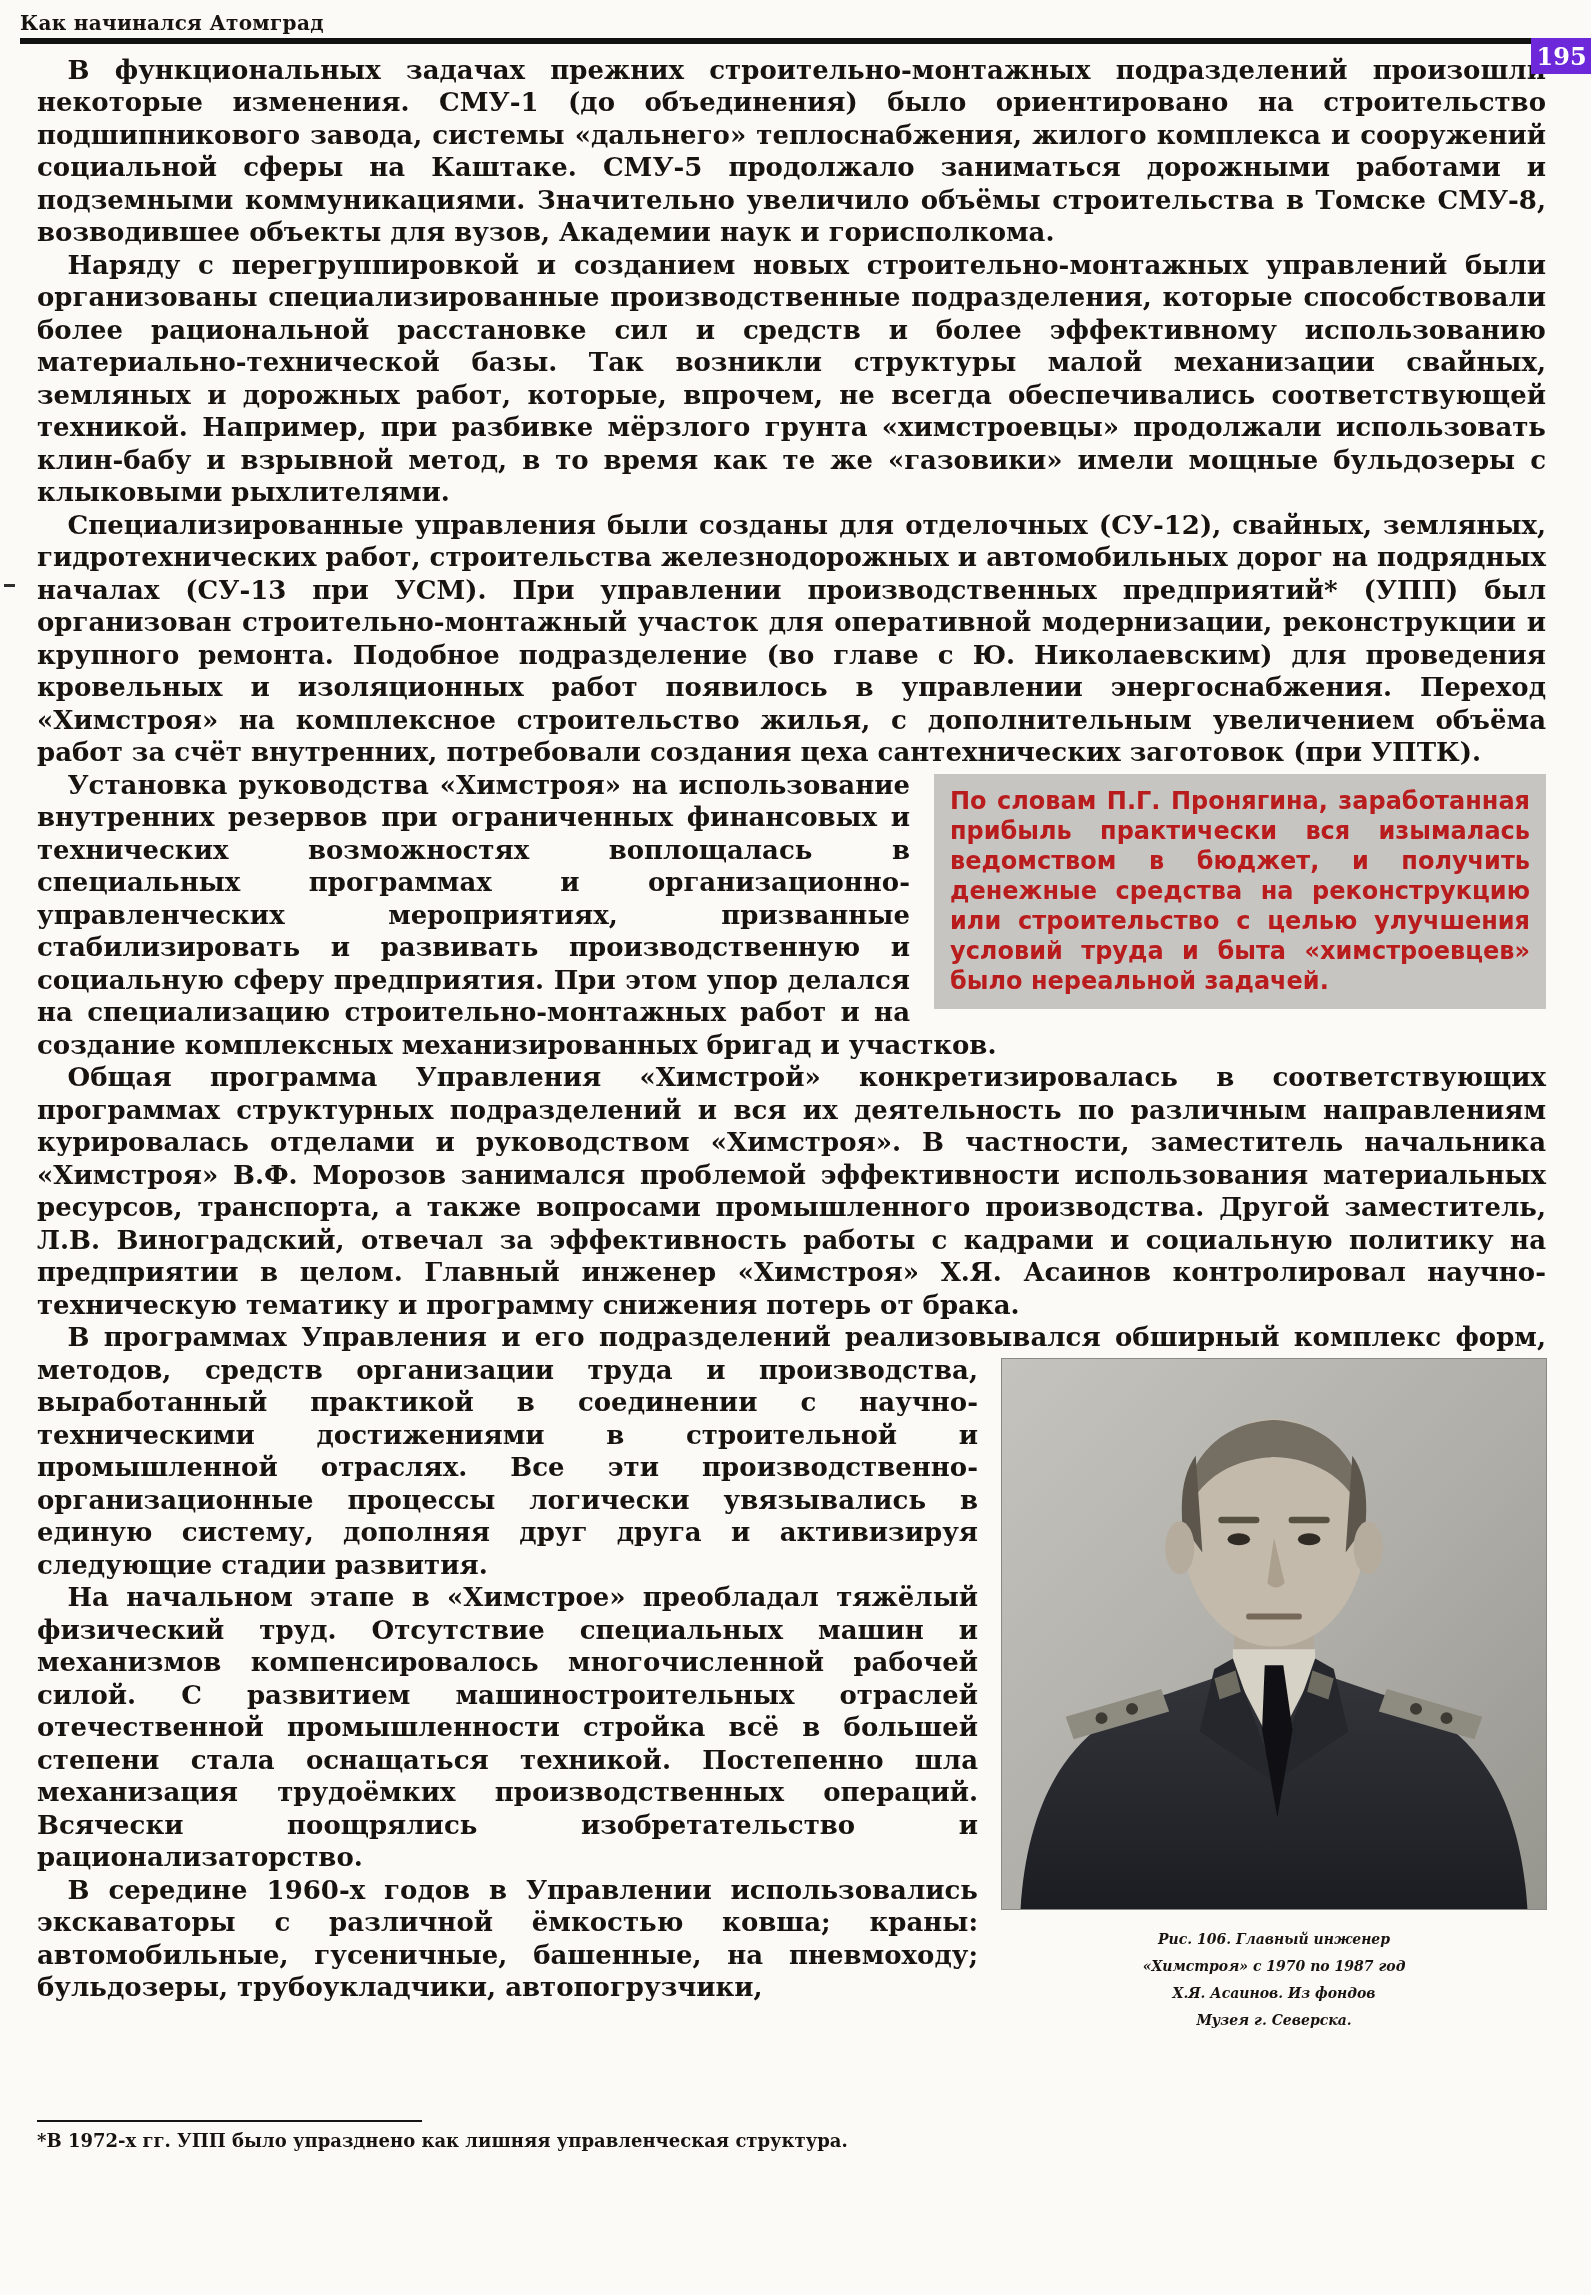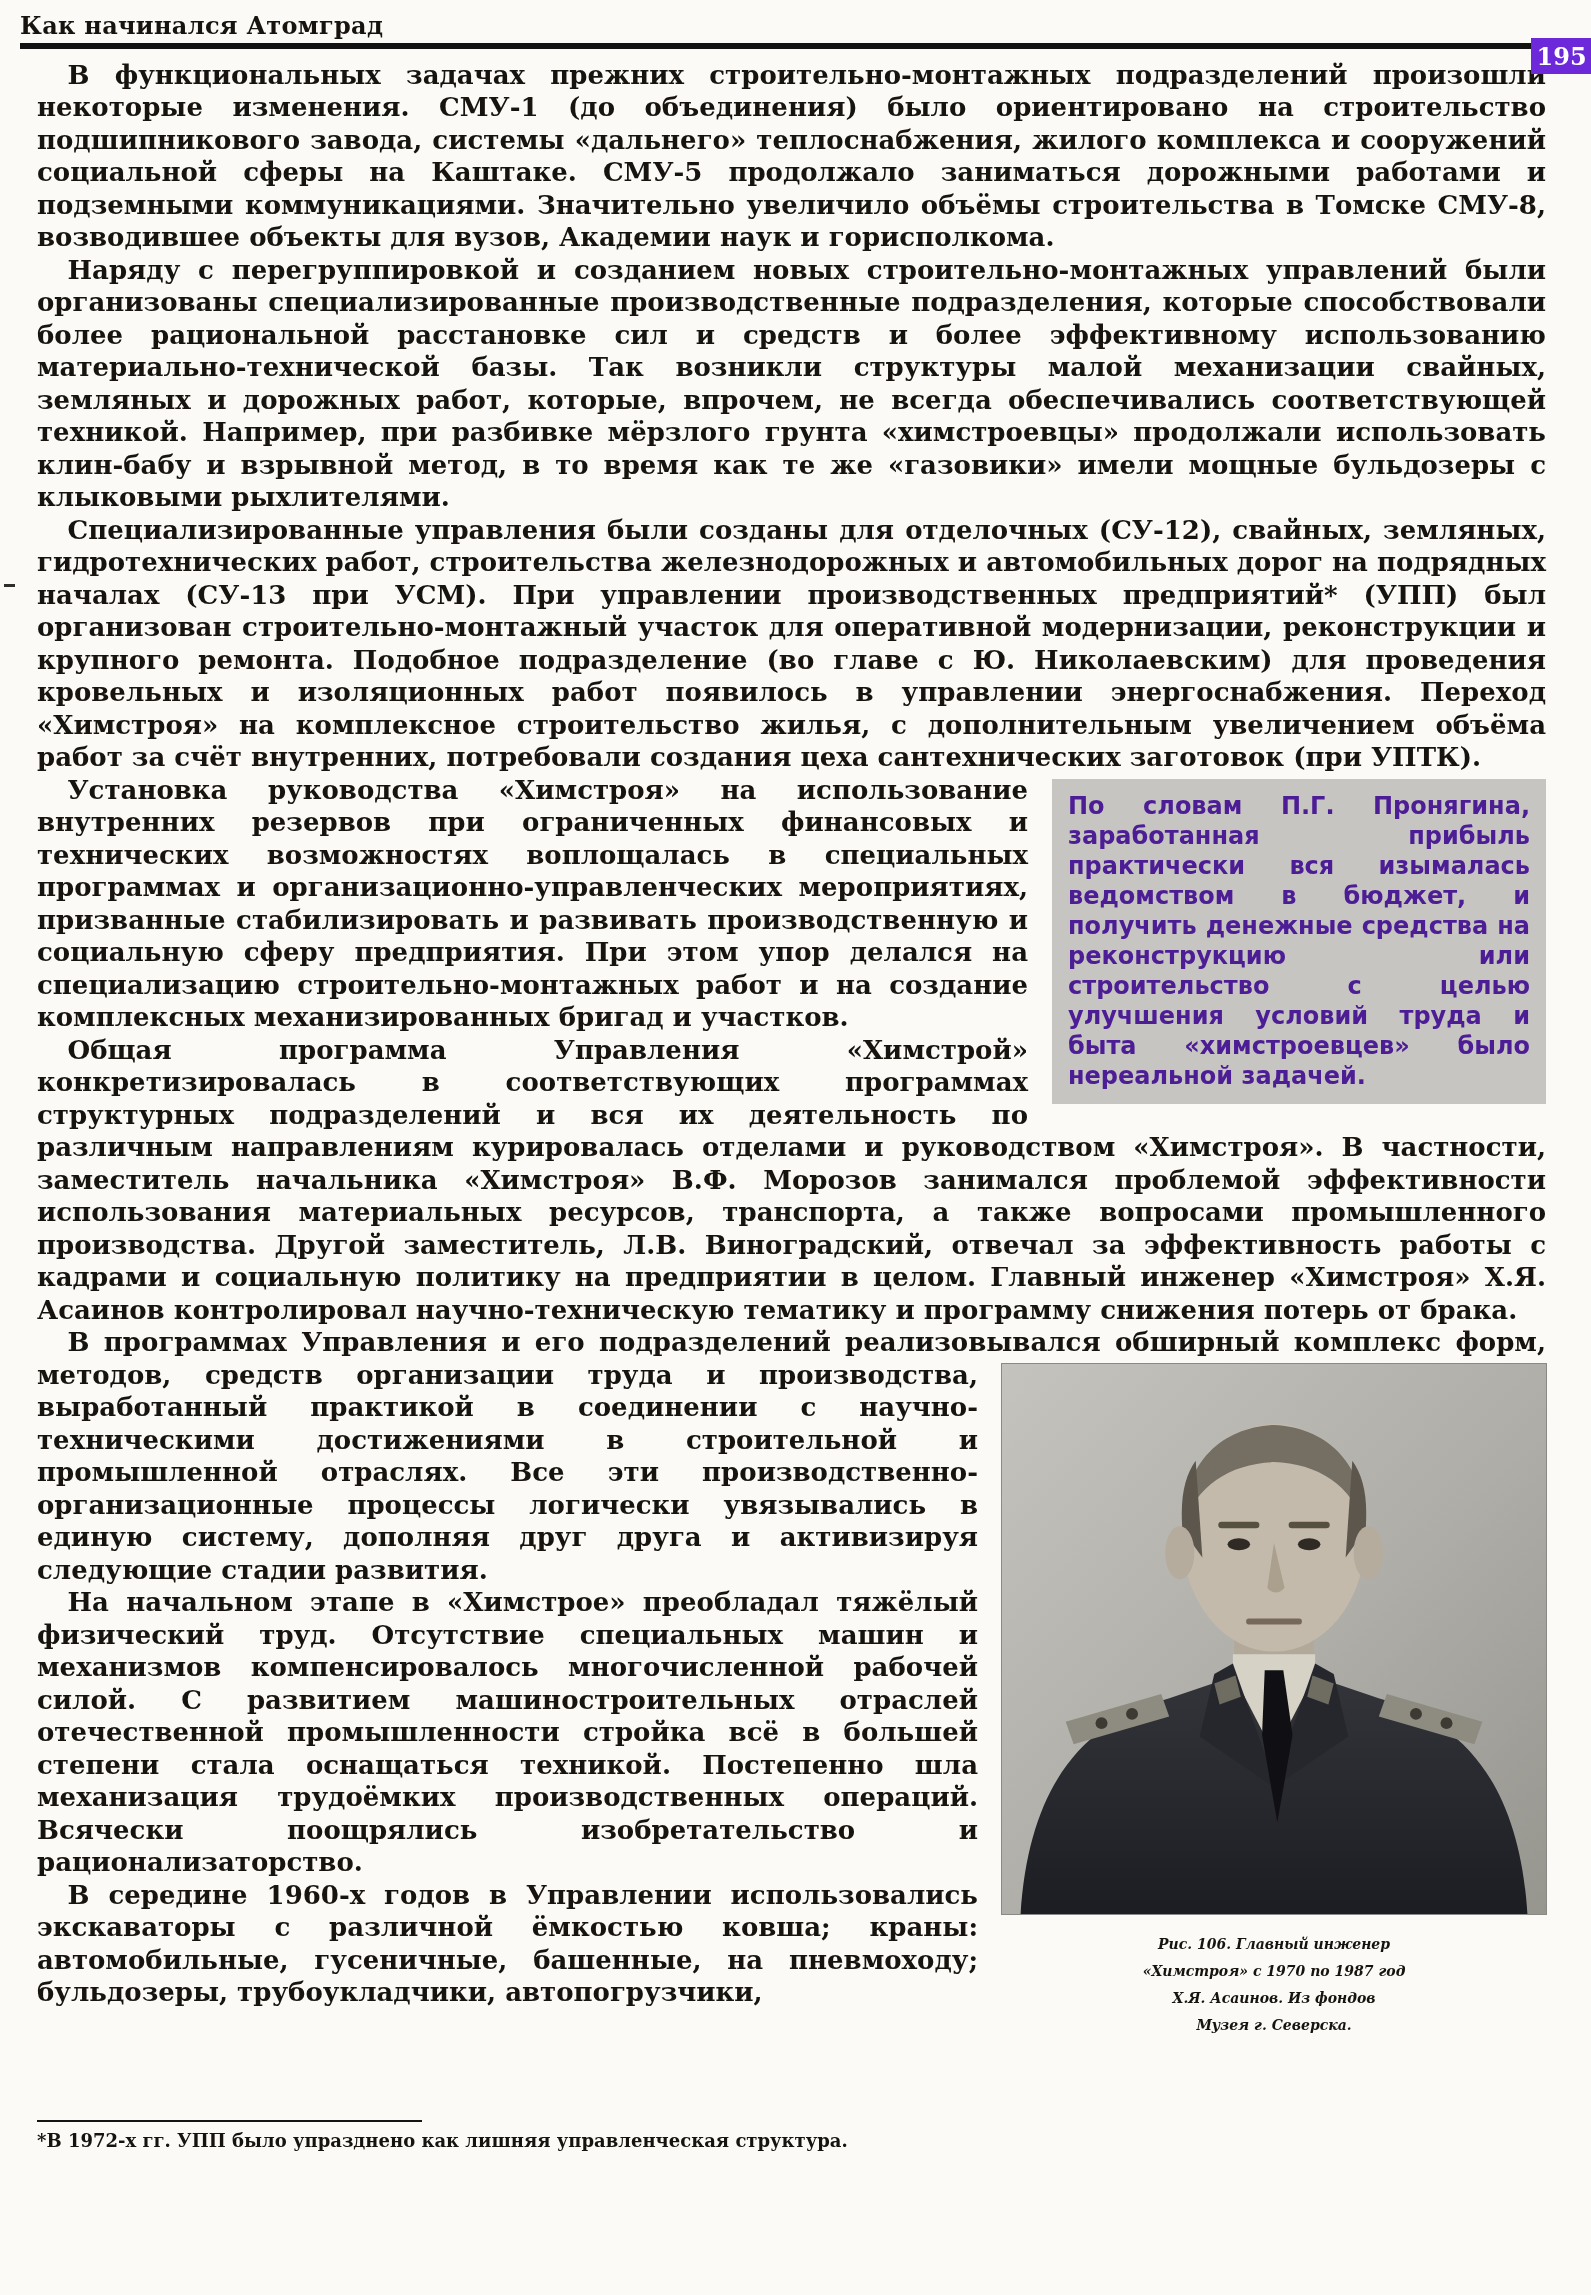--- a/index.html
+++ b/index.html
@@ -13,21 +13,21 @@
     background: #fbfaf6;
     color: #17140f;
     box-sizing: border-box;
     padding: 10.6px 46px 0 37px;
     overflow: hidden;
   }
 
   
   .running-head { margin-left: -17px; }
   .header-title {
-    font-size: 24px;
+    font-size: 20px;
     font-weight: bold;
     letter-spacing: 0.3px;
   }
   .header-rule {
     height: 6.6px;
     background: #121212;
     margin: 3.3px -46px 0 0;
   }
 
   
@@ -54,32 +54,32 @@
     font-size: 26px;
     line-height: 32.5px;
     font-weight: 600;
     text-align: justify;
   }
   .para { margin: 0; text-indent: 30.5px; }
 
   
   .quote-box {
     float: right;
-    width: 494px;
+    width: 612px;
     box-sizing: border-box;
     background: #c7c5c2;
     margin: 5.3px 0 9.3px 24px;
     padding: 12px 16px 13.3px 16px;
     font-family: "DejaVu Sans", sans-serif;
     font-weight: bold;
     font-size: 24px;
     line-height: 30px;
     text-align: justify;
     text-indent: 0;
-    color: #4c1d95;
+    color: #b91c1c;
   }
 
   
   .photo-figure {
     display: block;
     float: right;
     width: 544px;
     margin: 5.3px 0 2.7px 24px;
     text-indent: 0;
   }

